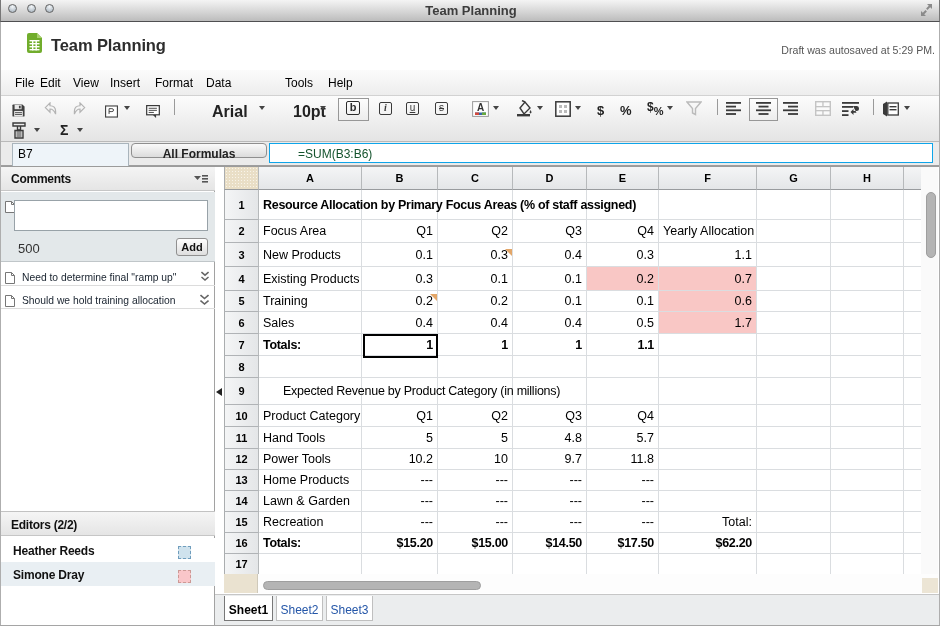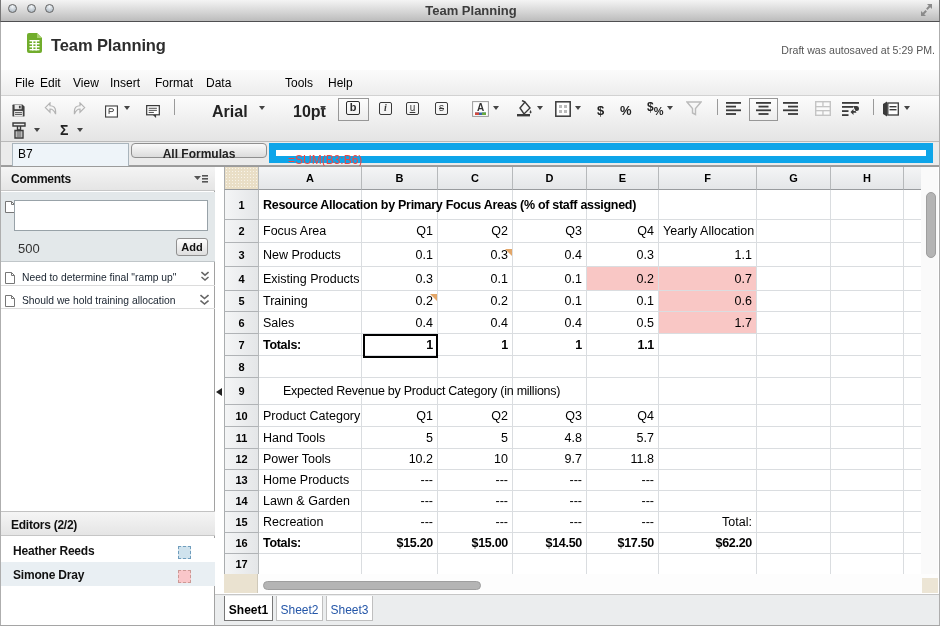--- a/index.html
+++ b/index.html
@@ -38,21 +38,21 @@
 .tlabel { position:absolute; font-size:16px; font-weight:bold; color:#222; }
 
 
 #fbar { left:1px; top:142px; width:938px; height:24px; background:#ebebeb; border-bottom:1px solid #9e9e9e; }
 #cellref { position:absolute; left:11px; top:1px; width:117px; height:37px; background:#eef4f9;
   border:1px solid #a9b4bc; font-size:12px; padding:3px 0 0 5px; color:#000; }
 #allform { position:absolute; left:130px; top:1px; width:136px; height:15px; text-align:center;
   background:linear-gradient(#fafafa,#dcdcdc); border:1px solid #8f8f8f; font-size:12px;
   font-weight:bold; color:#222; padding-top:3px; border-radius:4px; }
 #forminput { position:absolute; left:268px; top:1px; width:664px; height:20px; background:#fff;
-  border:7px solid #0ea5e9; font-size:12px; padding:3px 0 0 12px; color:#ef4444; }
+  border:1px solid #0ea5e9; font-size:12px; padding:3px 0 0 28px; color:#14532d; }
 
 
 #sidebar { left:0; top:166px; width:215px; height:460px; background:#fff; border-right:1px solid #a2a2a2; border-left:1px solid #8e8e8e;}
 .shdr { position:absolute; left:0; width:214px; height:25px;
   background:linear-gradient(#f5f5f5,#e5e5e5); border-bottom:1px solid #c6c6c6;
   font-size:12px; font-weight:bold; color:#111; padding:6px 0 0 10px; letter-spacing:-0.25px; }
 #cpanel { position:absolute; left:0; top:26px; width:214px; height:70px; background:#e3e8ea; border-bottom:1px solid #c0c6c9; }
 #ctext { position:absolute; left:13px; top:8px; width:194px; height:31px; background:#fff; border:1px solid #98a2a8; }
 #climit { position:absolute; left:17px; top:49px; font-size:13px; color:#333; }
 #addbtn { position:absolute; right:7px; top:46px; width:32px; height:18px; border:1px solid #909090;

